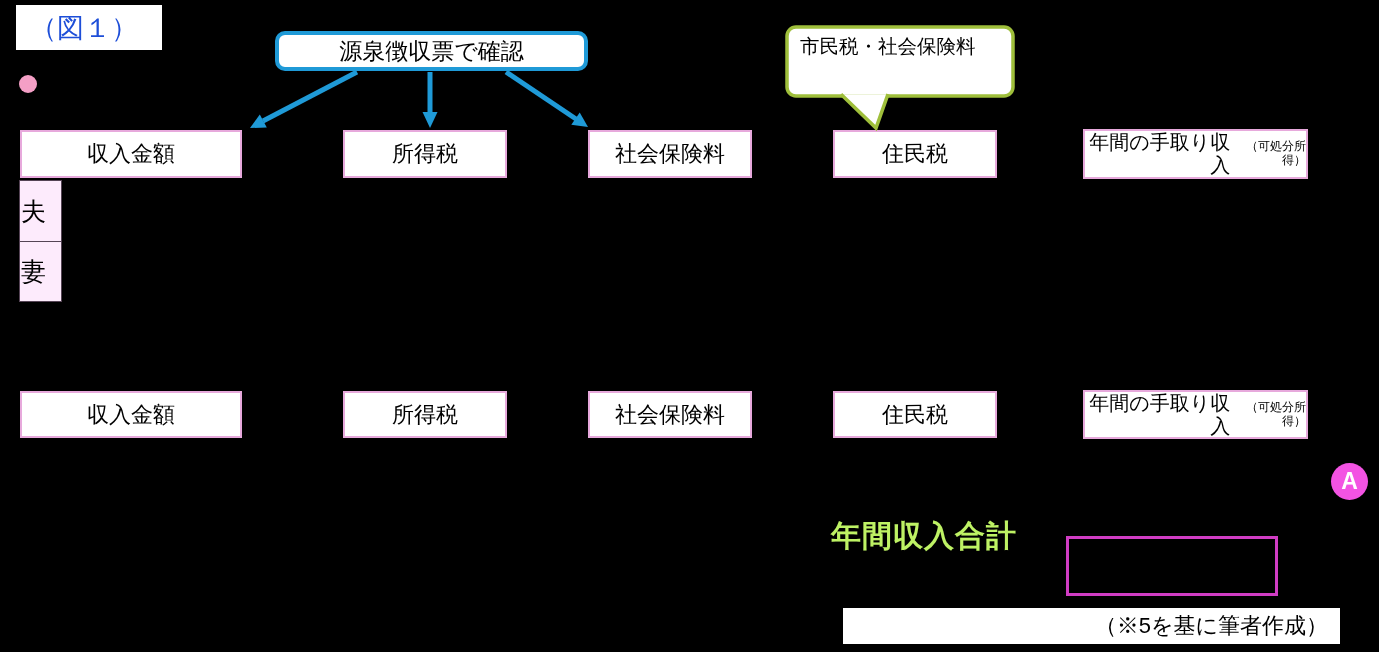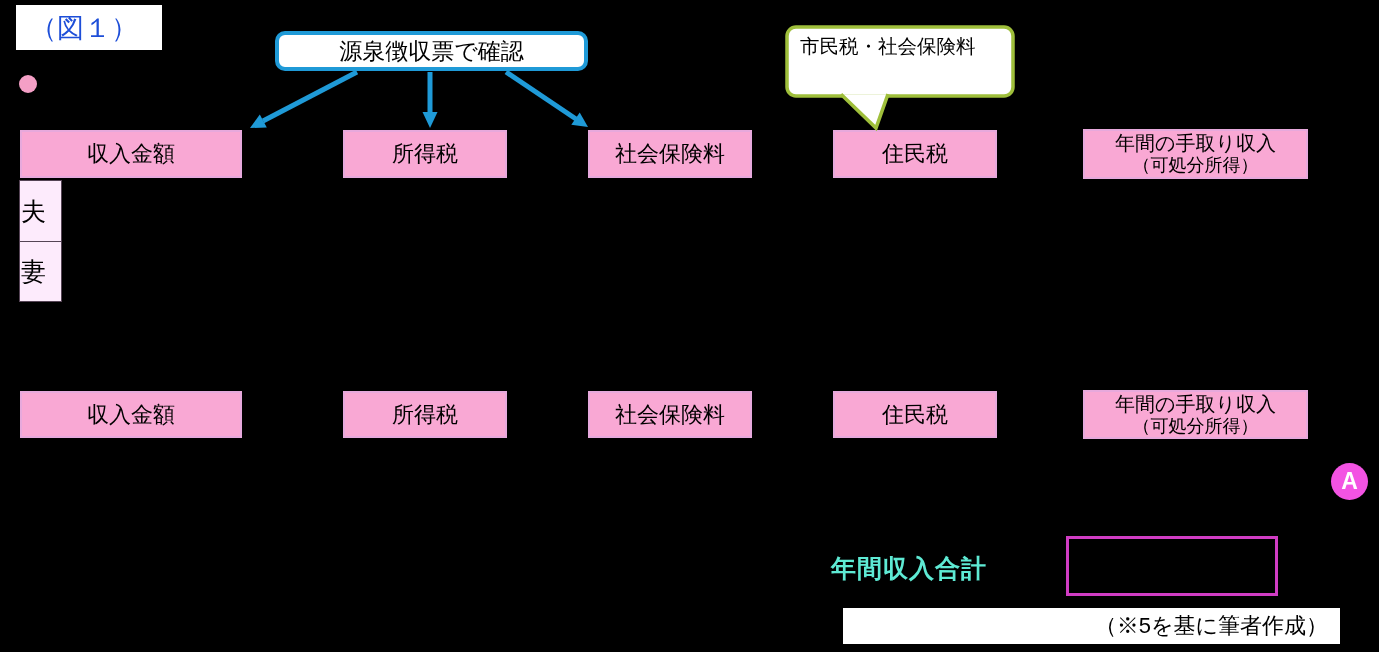--- a/index.html
+++ b/index.html
@@ -19,40 +19,40 @@
   }
   .blue-callout {
     left:275px; top:31px; width:313px; height:40px; background:#ffffff;
     border:4px solid #1F9AD7; border-radius:10px;
     display:flex; align-items:center; justify-content:center; font-size:23px;text-align:center;
   }
   .bubble-text {
     left:800px; top:33px; font-size:19.5px; line-height:26px; color:#000; z-index:6;
   }
   .pbox {
-    background:#f9a8d4; border:2px solid #E7A9DC;
+    background:#ffffff; border:2px solid #E7A9DC;
     display:flex; align-items:center; justify-content:center;
     font-size:22px; color:#000;text-align:right;
   }
   .row1 { top:130px; height:48px; }
   .row2 { top:391px; height:47px; }
-  .netbox { flex-direction:column; line-height:1.15; }
+  .netbox { flex-direction:row; line-height:1.15; }
   .net-title { font-size:20px; }
-  .net-sub   { font-size:18px; }
+  .net-sub   { font-size:12px; }
   .hcell {
     left:19px; width:43px; background:#FDEBFC; border:1px solid #554455;
     display:flex; align-items:center; padding-left:1px; font-size:25px; color:#000;
   }
   .badge-a {
     left:1331px; top:463px; width:37px; height:37px; border-radius:50%;
     background:#F353E3; color:#ffffff; font-weight:bold; font-size:23px;
     display:flex; align-items:center; justify-content:center;
   }
   .total-label {
-    left:831px; top:552px; font-size:25px; font-weight:bold; color:#5eead4;
+    left:831px; top:516px; font-size:30px; font-weight:bold; color:#bef264;
     letter-spacing:1px;
   }
   .total-rect {
     left:1066px; top:536px; width:212px; height:60px; border:3px solid #D13DC4;
     background:transparent;
   }
   .footer-strip {
     left:843px; top:608px; width:497px; height:36px; background:#ffffff;
     display:flex; align-items:center; justify-content:flex-end;
     padding-right:12px; font-size:22px; color:#000;

